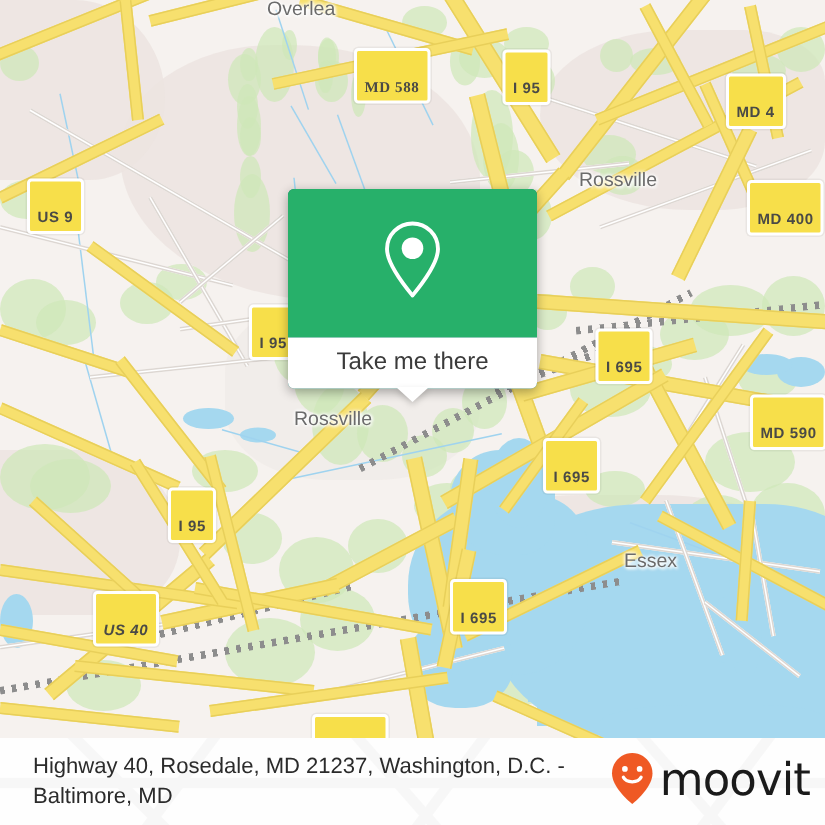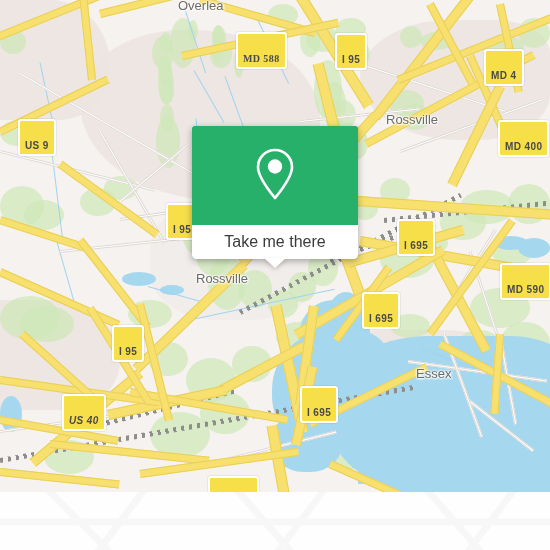--- a/index.html
+++ b/index.html
@@ -335,16 +335,28 @@
         <path d="M40 -10 L120 70"></path>
           <path d="M150 -10 L90 70"></path>
         <path d="M230 -10 L300 70"></path>
           <path d="M330 -10 L270 70"></path>
         <path d="M420 -10 L490 70"></path>
           <path d="M520 -10 L460 70"></path>
         <path d="M-10 30 L560 30"></path>
       </g>
     </svg>
     <div id="footer-row">
+      <div id="addr">Highway 40, Rosedale, MD 21237, Washington, D.C. - Baltimore, MD</div>
+      <div id="brand">
+        <span>
+          <svg width="29" height="36" viewBox="0 0 29 36" aria-hidden="true">
+            <path d="M14.5 1 C21.9 1 28 7.1 28 14.5 C28 23 18.5 31.8 14.5 35 C10.5 31.8 1 23 1 14.5 C1 7.1 7.1 1 14.5 1 Z" fill="#ef5924"></path>
+            <circle cx="9.6" cy="11.6" r="1.9" fill="#fff"></circle>
+            <circle cx="19.4" cy="11.6" r="1.9" fill="#fff"></circle>
+            <path d="M8.6 17.2 C10.6 21.2 18.4 21.2 20.4 17.2" stroke="#fff" stroke-width="2.2" fill="none" stroke-linecap="round"></path>
+          </svg>
+        </span>
+        <span id="brand-word">moovit</span>
+      </div>
     </div>
   </div>
 
 </div>
 
 </body></html>

